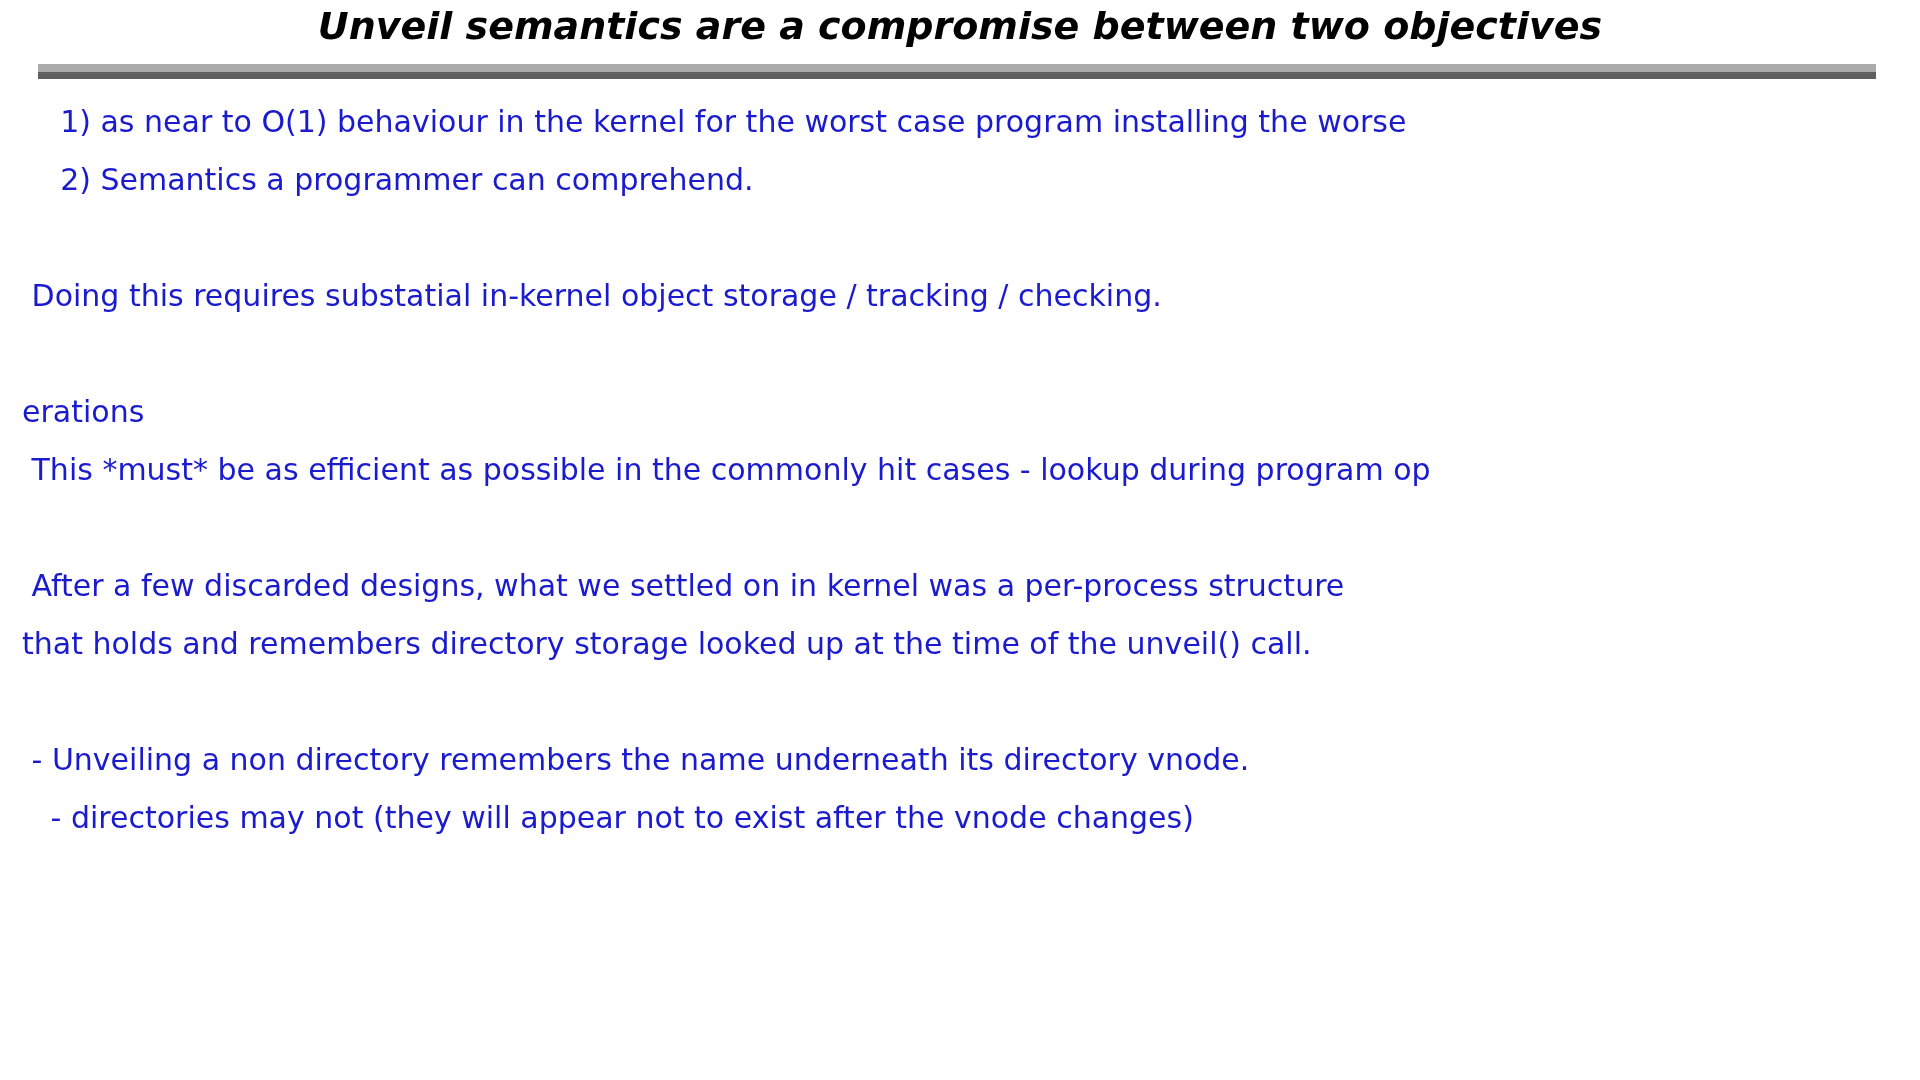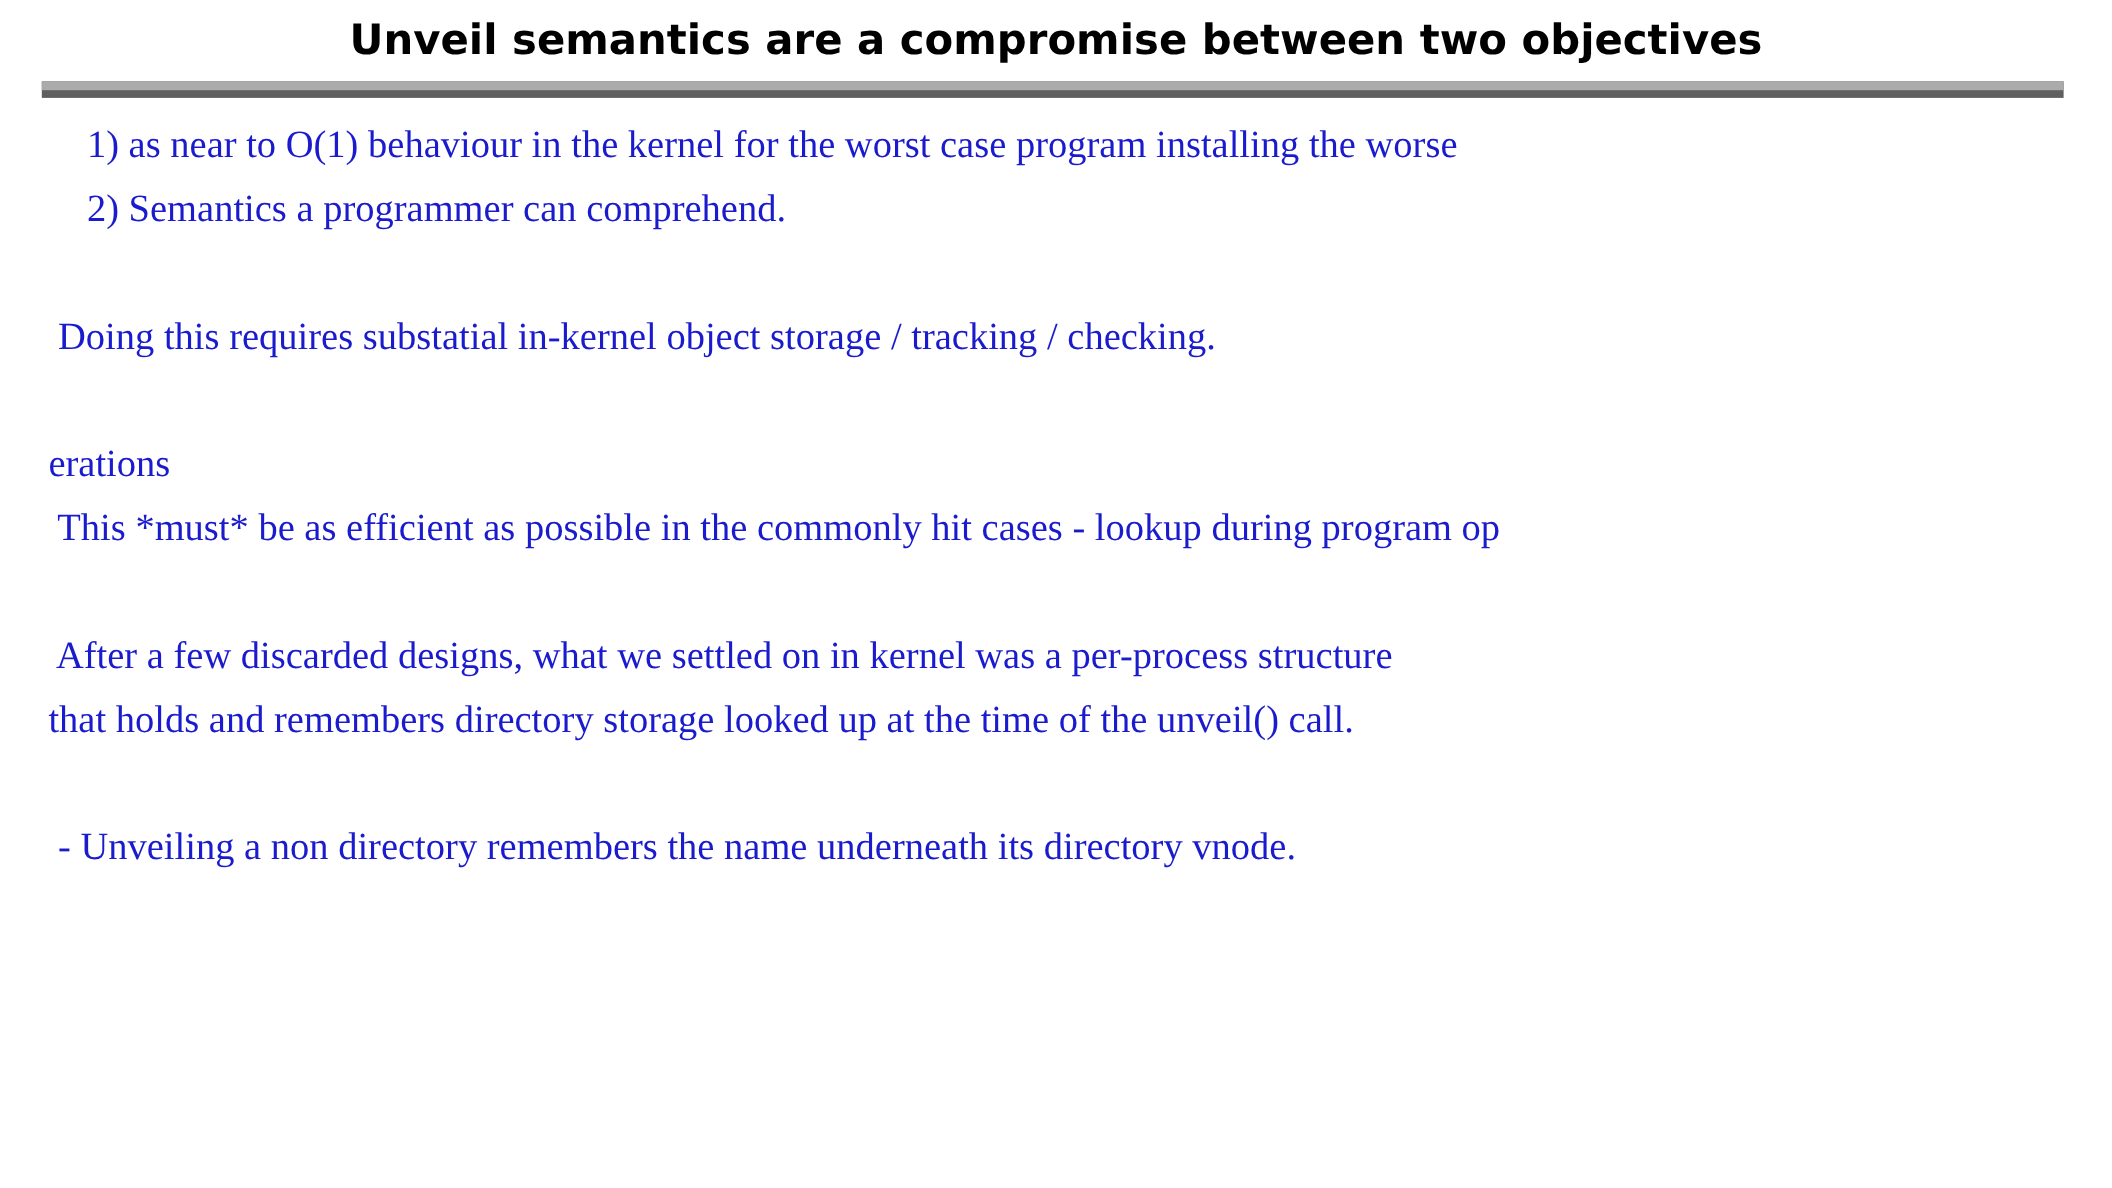--- a/index.html
+++ b/index.html
@@ -17,40 +17,40 @@
     overflow: hidden;
     font-family: "DejaVu Sans", sans-serif;
   }
   .slide {
     width: 1920px;
     height: 1080px;
     background: var(--bg);
     position: relative;
   }
   .slide-title {
-    margin-top: 14px;
+    margin-top: 4px;
     text-align: center;
     font-size: 38px;
     font-weight: bold;
     color: var(--title-color);
     letter-spacing: 0px;
     white-space: pre;
+    font-style: italic;
   }
   .title-rule {
     margin: 16px 44px 0 38px;
     height: 15px;
     background: var(--rule-bottom);
     border-top: 8px solid var(--rule-top);
   }
   .slide-body {
-    padding: 14px 20px 0 44px;
+    padding: 14px 20px 0 22px;
     color: var(--blue);
-    font-size: 35px;
+    font-size: 30px;
     line-height: 58px;
-    font-family: Liberation Serif, serif;
   }
   .line {
     white-space: pre;
     min-height: 58px;
   }
 </style>
 </head>
 <body>
 
 <div class="slide">
@@ -62,14 +62,15 @@
       <div class="line"></div>
       <div class="line"> Doing this requires substatial in-kernel object storage / tracking / checking.</div>
       <div class="line"></div>
       <div class="line">erations</div>
       <div class="line"> This *must* be as efficient as possible in the commonly hit cases - lookup during program op</div>
       <div class="line"></div>
       <div class="line"> After a few discarded designs, what we settled on in kernel was a per-process structure</div>
       <div class="line">that holds and remembers directory storage looked up at the time of the unveil() call.</div>
       <div class="line"></div>
       <div class="line"> - Unveiling a non directory remembers the name underneath its directory vnode.</div>
+      <div class="line">   - directories may not (they will appear not to exist after the vnode changes)</div>
     </div>
 </div>
 
 </body></html>

